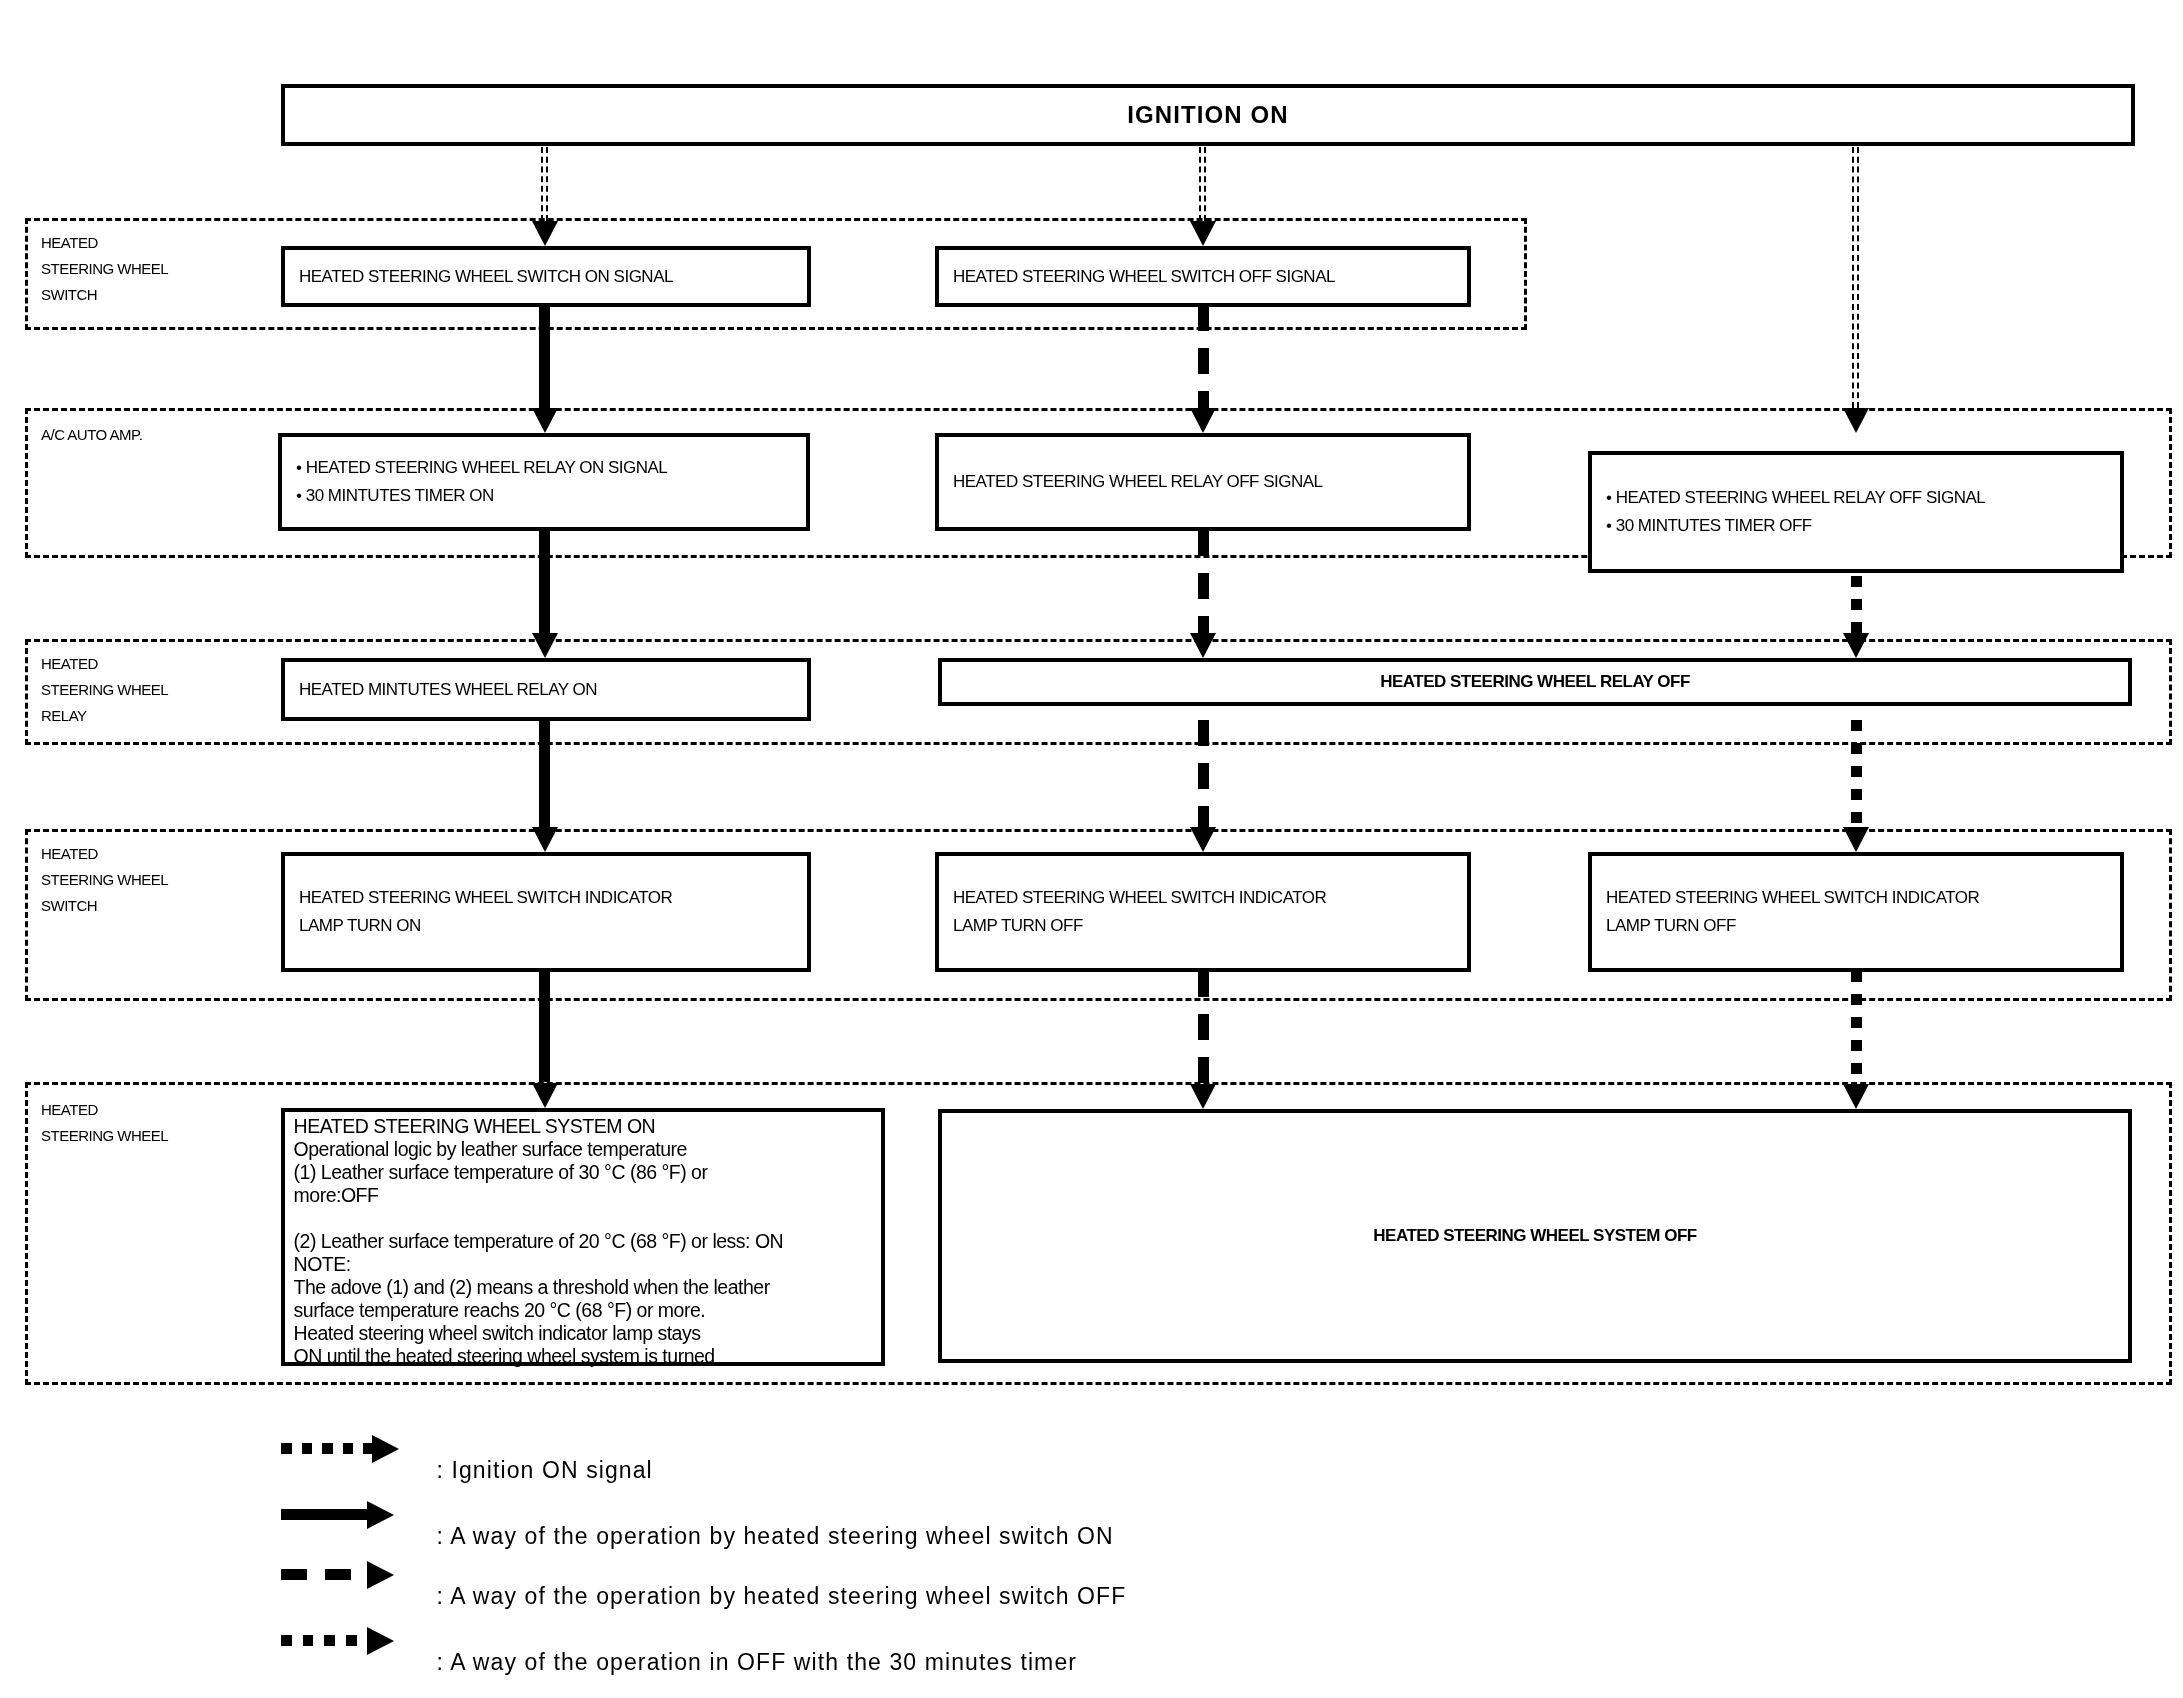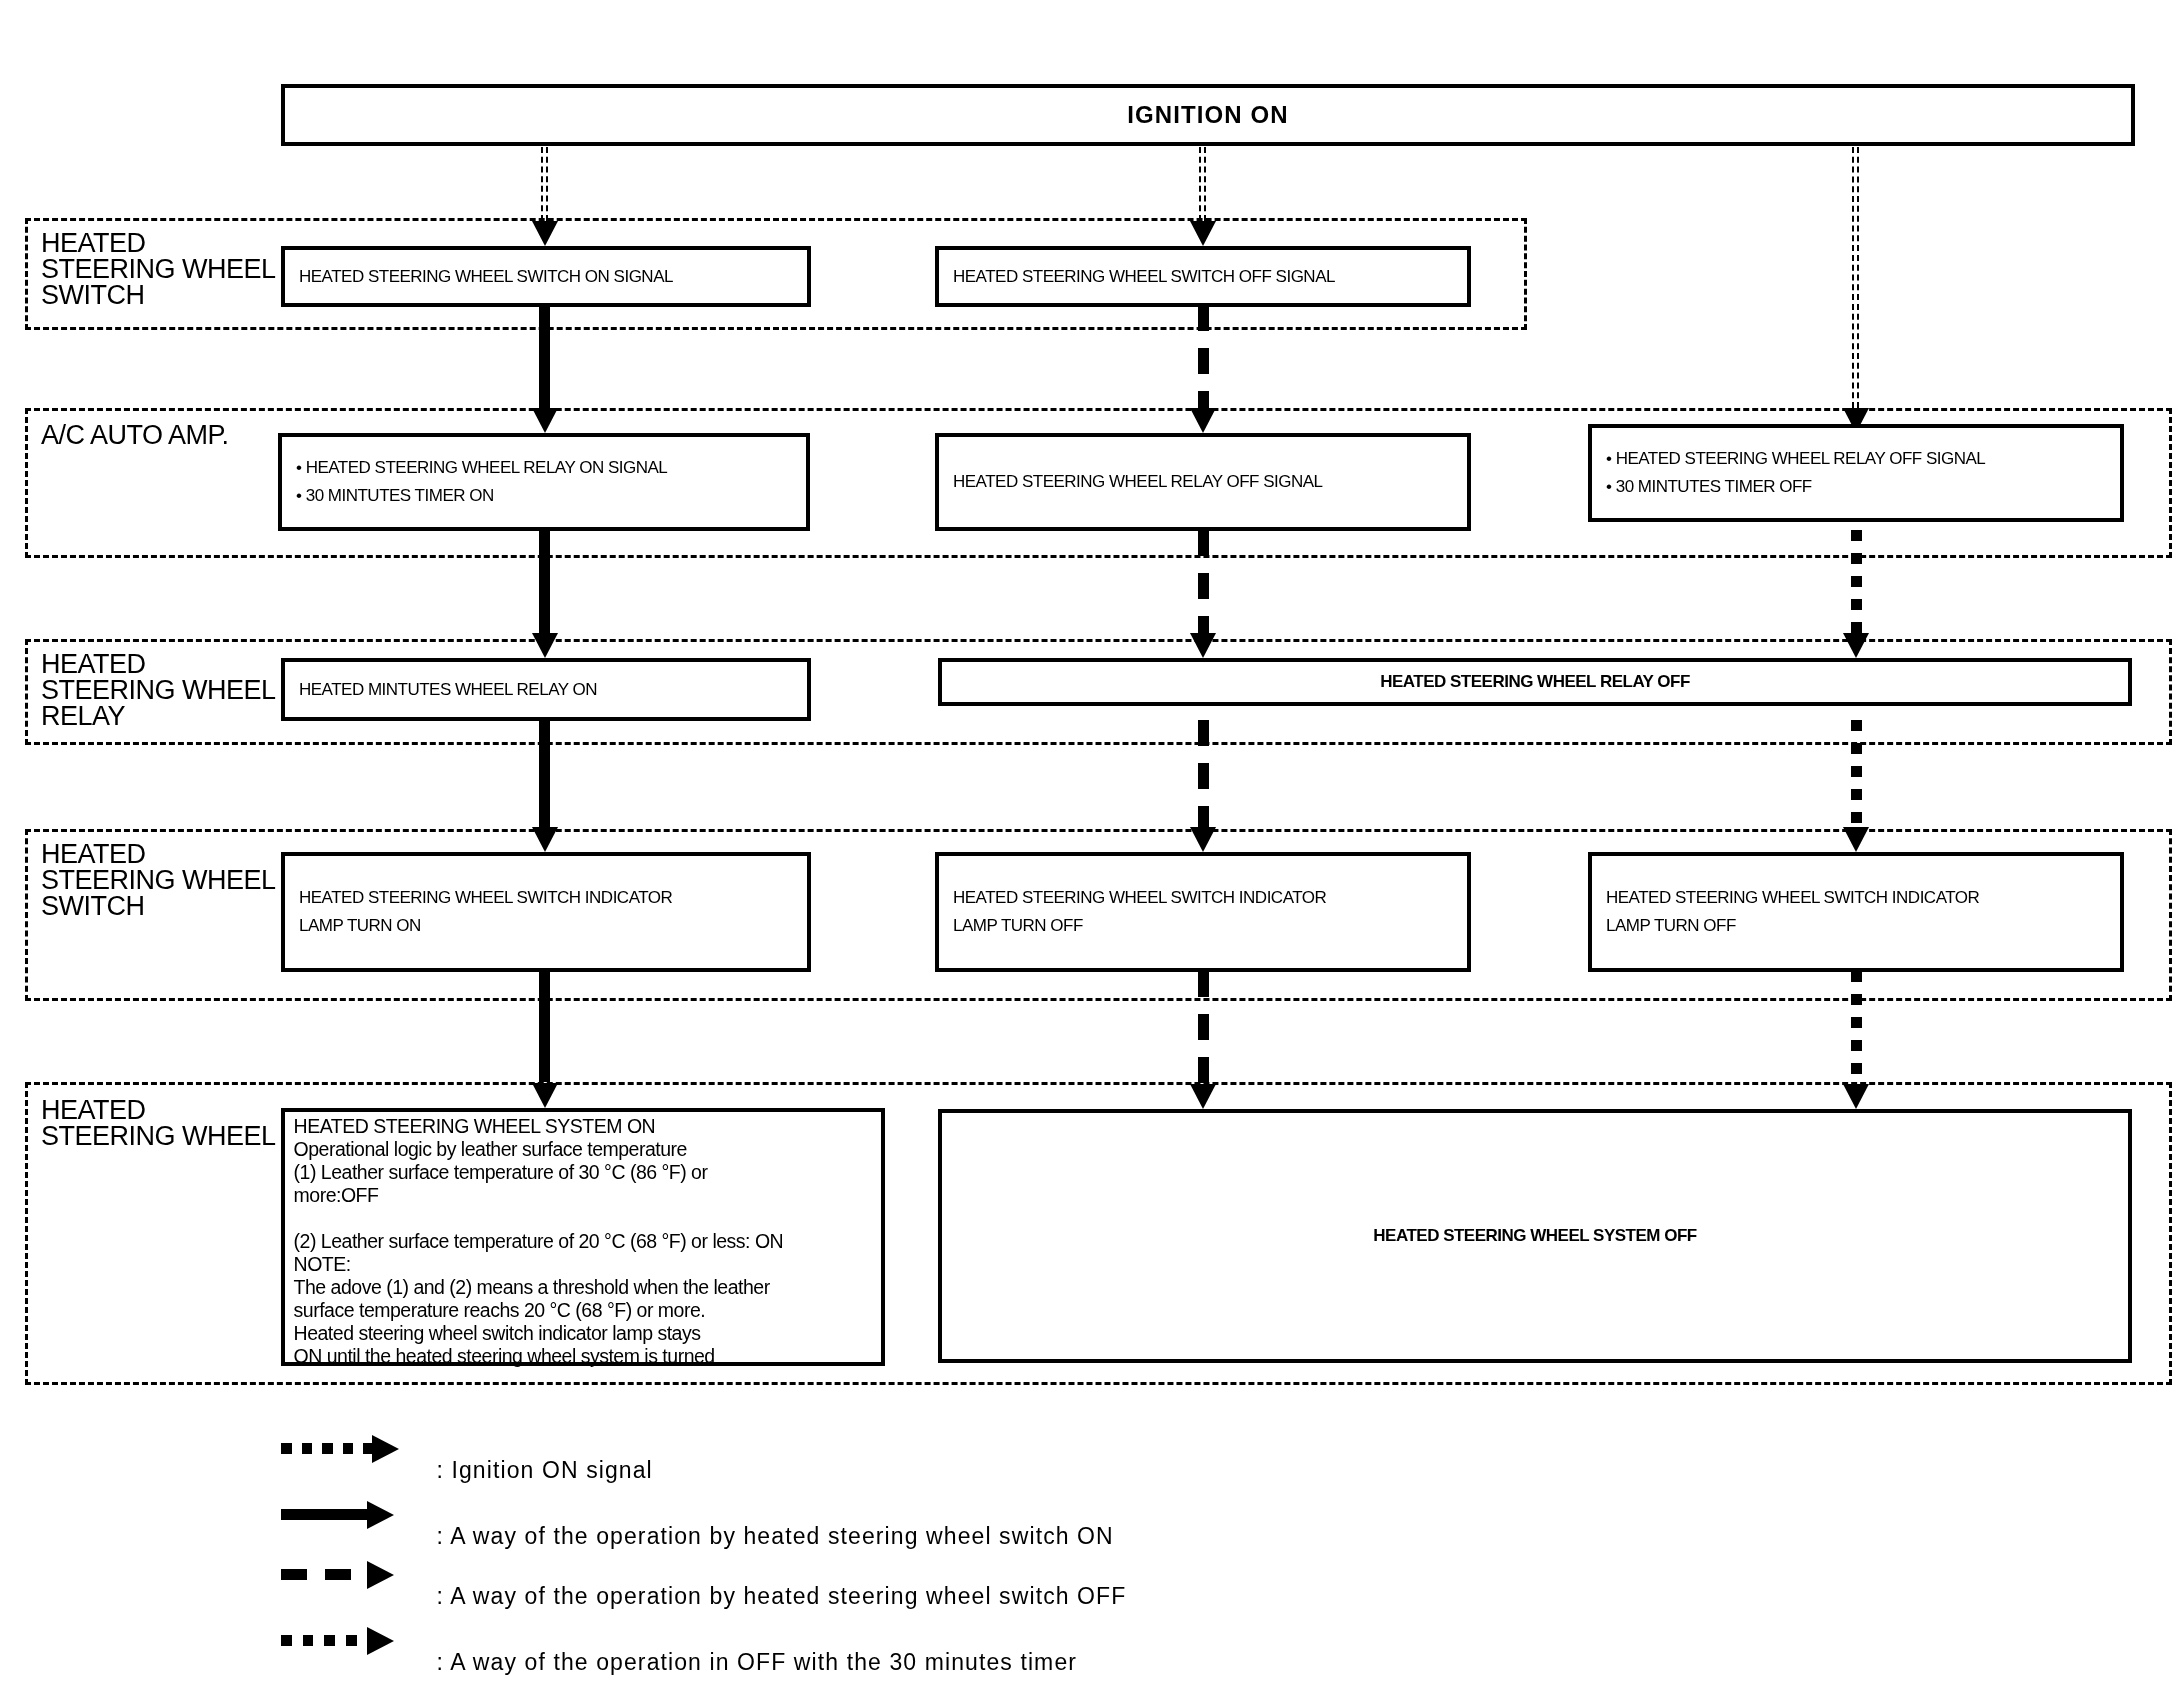--- a/index.html
+++ b/index.html
@@ -12,21 +12,21 @@
     position:absolute;box-sizing:border-box;border:4.3px solid #000;background:#fff;
     display:flex;align-items:center;font-size:17px;line-height:28px;
     letter-spacing:-0.5px;white-space:pre-line;padding:0 14px;z-index:3;
   }
   .box.center{justify-content:center;text-align:center;font-weight:bold;}
   .box.smalltext{font-size:19.5px;line-height:23px;letter-spacing:-0.5px;padding:3.2px 8.6px;align-items:flex-start;}
   .container{
     position:absolute;box-sizing:border-box;border:3.2px dashed #000;background:transparent;z-index:1;
   }
   .rlabel{
-    position:absolute;font-size:27px;line-height:26px;letter-spacing:-0.5px;
+    position:absolute;font-size:15px;line-height:26px;letter-spacing:-0.5px;
     white-space:pre-line;z-index:2;
   }
   .vline{position:absolute;z-index:2;}
   .ign-line{
     width:3.2px;box-sizing:content-box;background:transparent;
     border-left:2.2px dashed #000;border-right:2.2px dashed #000;
   }
   .sld{width:10.8px;background:#000;}
   .ldsh{width:10.8px;background:repeating-linear-gradient(180deg,#000 0 26px,transparent 26px 43px);}
   .dot{width:10.8px;background:repeating-linear-gradient(180deg,#000 0 10.8px,transparent 10.8px 23px);}
@@ -72,21 +72,21 @@
 SWITCH</div>
   <div class="rlabel" style="left:41px;top:1097px;">HEATED
 STEERING WHEEL</div>
 
   <div class="box" style="left:281px;top:246px;width:530px;height:61px;">HEATED STEERING WHEEL SWITCH ON SIGNAL</div>
   <div class="box" style="left:935px;top:246px;width:536px;height:61px;">HEATED STEERING WHEEL SWITCH OFF SIGNAL</div>
 
   <div class="box" style="left:278px;top:433px;width:532px;height:98px;">• HEATED STEERING WHEEL RELAY ON SIGNAL
 • 30 MINTUTES TIMER ON</div>
   <div class="box" style="left:935px;top:433px;width:536px;height:98px;">HEATED STEERING WHEEL RELAY OFF SIGNAL</div>
-  <div class="box" style="left:1588px;top:424px;width:536px;height:98px;">• HEATED STEERING WHEEL RELAY OFF SIGNAL
+  <div class="box" style="left:1588px;top:451px;width:536px;height:122px;">• HEATED STEERING WHEEL RELAY OFF SIGNAL
 • 30 MINTUTES TIMER OFF</div>
 
   <div class="box" style="left:281px;top:658px;width:530px;height:63px;">HEATED MINTUTES WHEEL RELAY ON</div>
   <div class="box center" style="left:938px;top:658px;width:1194px;height:48px;">HEATED STEERING WHEEL RELAY OFF</div>
 
   <div class="box" style="left:281px;top:852px;width:530px;height:120px;">HEATED STEERING WHEEL SWITCH INDICATOR
 LAMP TURN ON</div>
   <div class="box" style="left:935px;top:852px;width:536px;height:120px;">HEATED STEERING WHEEL SWITCH INDICATOR
 LAMP TURN OFF</div>
   <div class="box" style="left:1588px;top:852px;width:536px;height:120px;">HEATED STEERING WHEEL SWITCH INDICATOR

